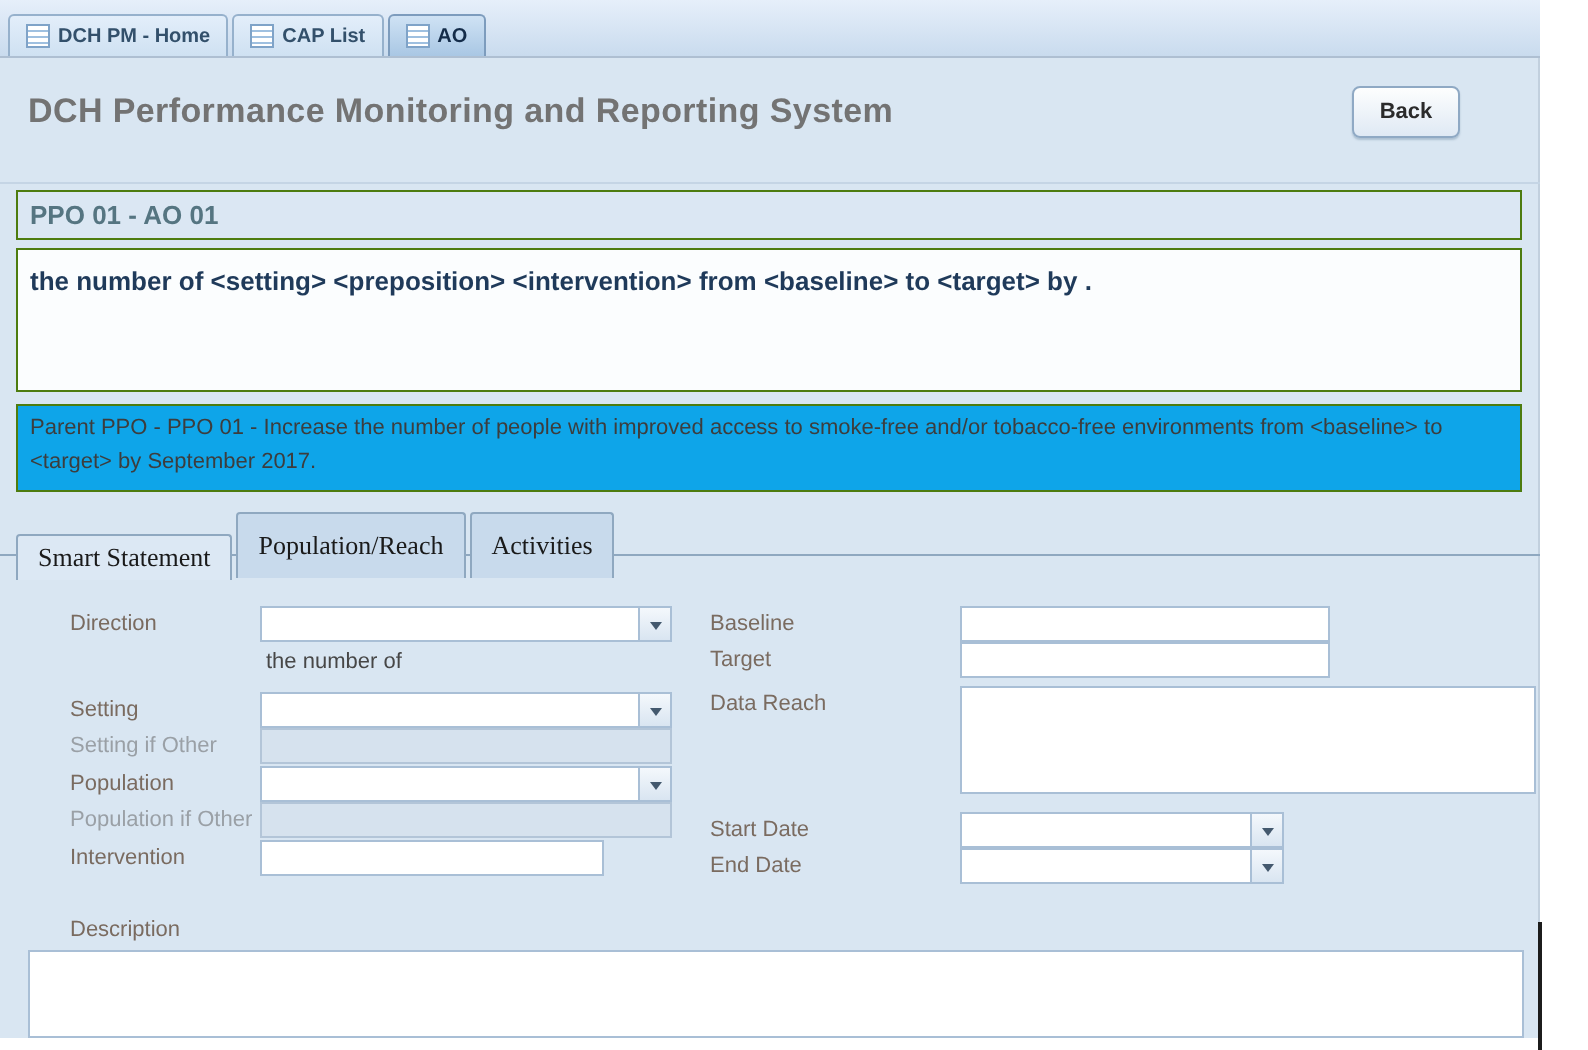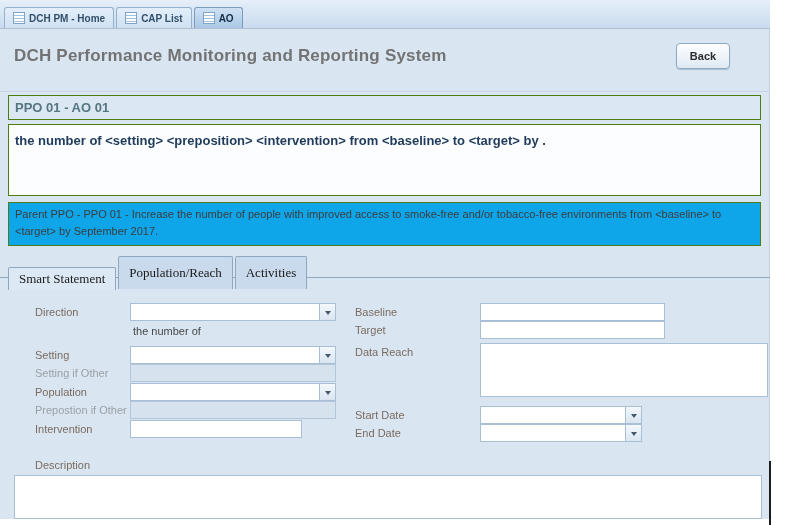--- a/index.html
+++ b/index.html
@@ -191,21 +191,21 @@
 
   <div class="lbl dis p-seto-lbl">Setting if Other</div>
   <input class="tbox dis p-seto" disabled="" style="">
 
   <div class="lbl p-prep-lbl">Population</div>
   <div class="combo p-prep">
     <div class="combo-val"></div>
     <div class="combo-btn"></div>
   </div>
 
-  <div class="lbl dis p-prepo-lbl">Prepostion if Other</div>
+  <div class="lbl dis p-prepo-lbl">Population if Other</div>
   <input class="tbox dis p-prepo" disabled="" style="">
 
   <div class="lbl p-int-lbl">Intervention</div>
   <input class="tbox p-int" style="">
 
   <div class="lbl p-base-lbl">Baseline</div>
   <input class="tbox p-base" style="">
 
   <div class="lbl p-targ-lbl">Target</div>
   <input class="tbox p-targ" style="">

